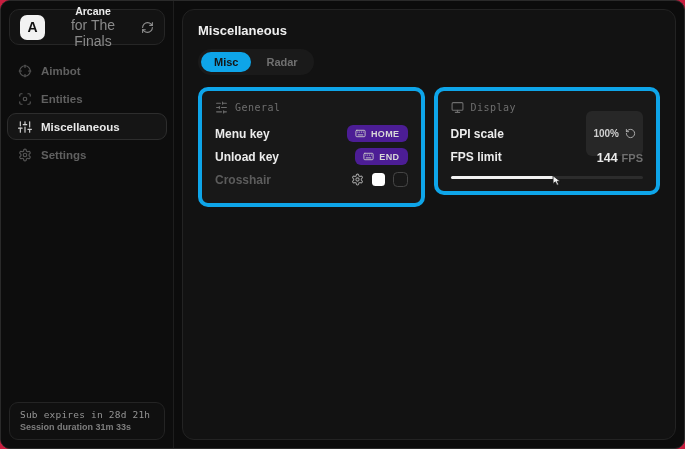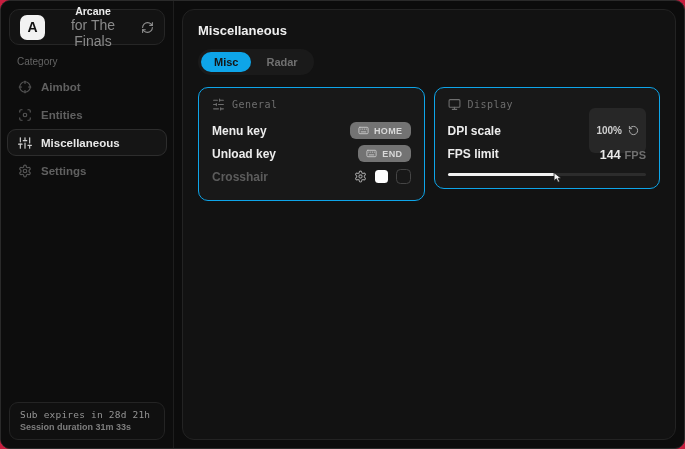--- a/index.html
+++ b/index.html
@@ -94,41 +94,41 @@
   .tab {
     font-size:11px; font-weight:700;
     padding:4px 13px; border-radius:999px;
     color:#707070;
   }
   .tab.active { background:#0ea5e9; color:#151515; }
   .cards { margin-top:12px; display:flex; gap:9px; align-items:flex-start; }
   .card {
     flex:1;
     background:#181818;
-    border:1px solid #0ea5e9;
+    border:4px solid #0ea5e9;
     border-radius:10px;
     padding:10px 13px 12px 13px;
   }
   .card-header {
     display:flex; align-items:center; gap:7px;
     color:#6e6e6e; margin-bottom:8px;
   }
   .card-header .hdr-label {
     font-family:"DejaVu Sans Mono","Liberation Mono",monospace;
     font-size:10px; letter-spacing:0.5px;
   }
   .row {
     display:flex; align-items:center; justify-content:space-between;
     height:23px;
   }
   .row-label { font-size:12px; font-weight:600; color:#ececec; }
   .row-label.dim { color:#5c5c5c; }
   .keybind {
     display:flex; align-items:center; gap:5px;
-    background:#737373; border-radius:6px;
+    background:#4c1d95; border-radius:6px;
     padding:3px 8px;
     font-size:9px; font-weight:700; letter-spacing:0.4px;
     color:#d8d8d8;
   }
   .keybind svg { color:#c9c9c9; }
   .crosshair-controls { display:flex; align-items:center; gap:8px; }
   .crosshair-controls .gear { color:#9c9c9c; display:flex; }
   .swatch { width:13px; height:13px; background:#ffffff; border-radius:3.5px; }
   .checkbox {
     width:15px; height:15px;
@@ -173,21 +173,20 @@
       <span class="icon-btn">
         <svg width="13" height="13" viewBox="0 0 24 24" fill="none" stroke="currentColor" stroke-width="2" stroke-linecap="round" stroke-linejoin="round">
           <path d="M3 12a9 9 0 0 1 9-9 9.75 9.75 0 0 1 6.74 2.74L21 8"></path>
           <path d="M21 3v5h-5"></path>
           <path d="M21 12a9 9 0 0 1-9 9 9.75 9.75 0 0 1-6.74-2.74L3 16"></path>
           <path d="M3 21v-5h5"></path>
         </svg>
       </span>
     </div>
 
-    <div class="category-label">Category</div>
 
     <nav class="nav">
 
       <div class="nav-item">
         <span style="display:flex">
           <svg width="14" height="14" viewBox="0 0 24 24" fill="none" stroke="currentColor" stroke-width="2" stroke-linecap="round">
             <circle cx="12" cy="12" r="9"></circle>
             <path d="M22 12h-4"></path>
               <path d="M6 12H2"></path>
               <path d="M12 6V2"></path>

